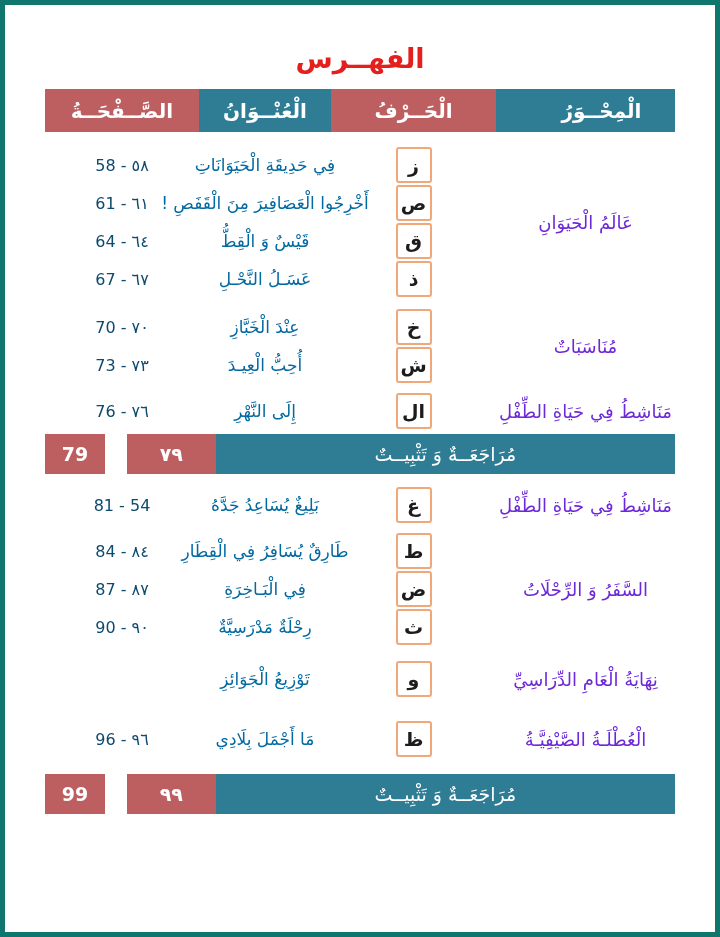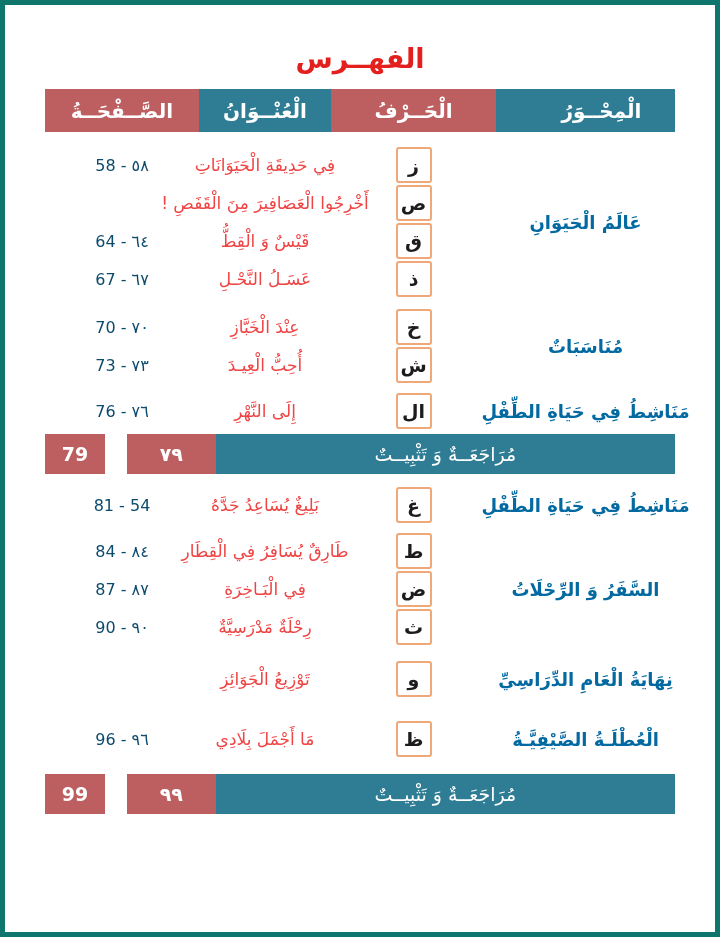--- a/index.html
+++ b/index.html
@@ -26,34 +26,34 @@
   .w-theme { width:179px;padding-left:32px; }
   .w-letter { width:165px; }
   .w-title { width:132px; }
   .w-page { width:154px; }
   
   .group { display:flex; flex-direction:row; }
   .theme-cell {
     width:179px; display:flex; align-items:center; justify-content:center;
   }
   .theme-label {
-    color:#0369a1; font-weight:bold; font-size:18px; white-space:nowrap;
+    color:#6d28d9; font-weight:normal; font-size:18px; white-space:nowrap;
   }
   .entries { width:451px; display:flex; flex-direction:column; }
   .entry { height:38px; display:flex; flex-direction:row; align-items:center; }
   .cell { display:flex; align-items:center; justify-content:center; }
   .letter-cell { width:165px; }
   .letter-box {
     display:inline-flex; align-items:center; justify-content:center;
     width:36px; height:36px; background:#ffffff;
     border:2px solid #f0a878; border-radius:3px;
     font-size:19px; font-weight:bold; color:#1c1c1c; line-height:1;
   }
   .title-cell { width:132px; }
-  .entry-title { font-size:17px; color:#ef4444; white-space:nowrap; }
+  .entry-title { font-size:17px; color:#0369a1; white-space:nowrap; }
   .page-cell { width:154px; }
   .page-range { font-size:16px; color:#0c4a6e; white-space:nowrap; direction:rtl; }
   
   .review { display:flex; flex-direction:row; height:40px; }
   .review-label-seg {
     width:476px; display:flex; align-items:center; justify-content:center;
   }
   .review-label { color:#ffffff; font-weight:normal; font-size:19px; white-space:nowrap; }
   .review-num {
     display:flex; align-items:center; justify-content:center;
@@ -102,20 +102,23 @@
                 <span class="page-range">٥٨ - 58</span>
               </div>
             </div>
             <div class="entry">
               <div class="cell letter-cell">
                 <span class="letter-box">ص</span>
               </div>
               <div class="cell title-cell">
                 <span class="entry-title">أَخْرِجُوا الْعَصَافِيرَ مِنَ الْقَفَصِ !</span>
               </div>
+              <div class="cell page-cell">
+                <span class="page-range">٦١ - 61</span>
+              </div>
             </div>
             <div class="entry">
               <div class="cell letter-cell">
                 <span class="letter-box">ق</span>
               </div>
               <div class="cell title-cell">
                 <span class="entry-title">قَيْسٌ وَ الْقِطُّ</span>
               </div>
               <div class="cell page-cell">
                 <span class="page-range">٦٤ - 64</span>

